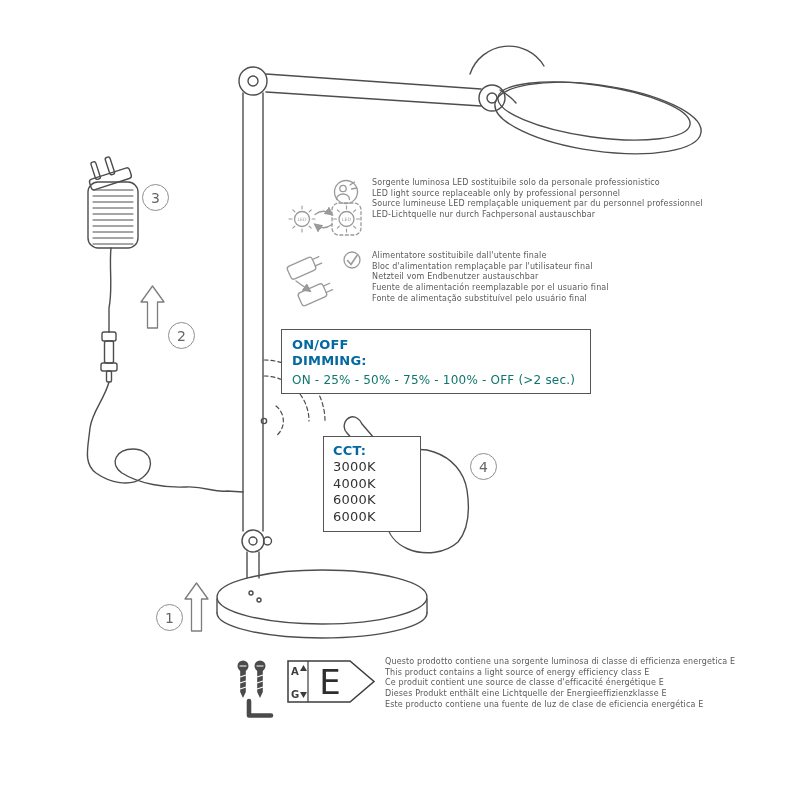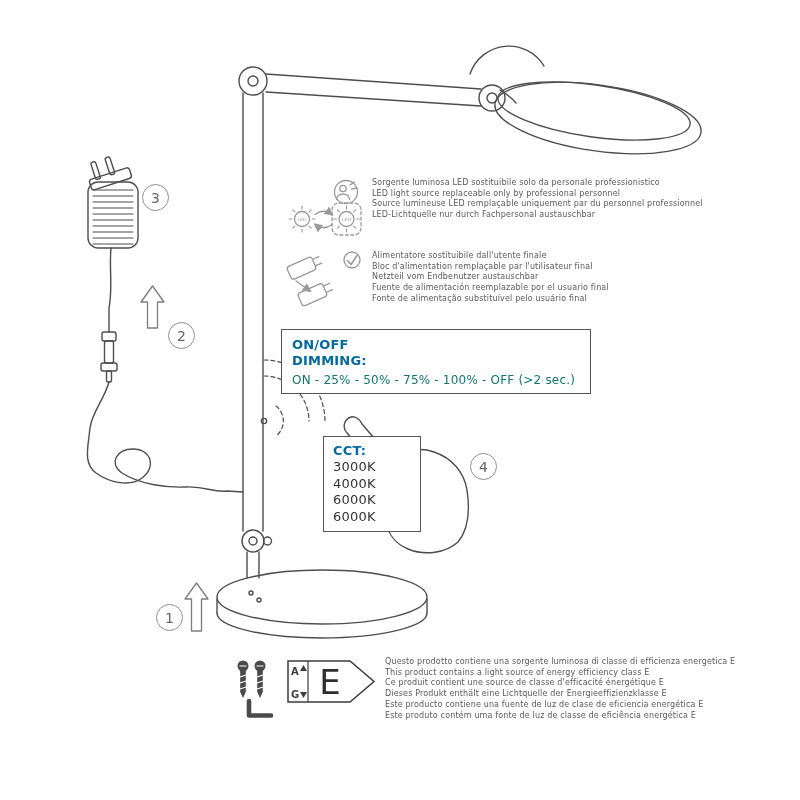--- a/index.html
+++ b/index.html
@@ -213,16 +213,15 @@
     <div class="cctv">6000K</div>
     <div class="cctv">6000K</div>
   </div>
 
   <div class="notice" style="left:385px; top:657px; width:390px;">
     <div>Questo prodotto contiene una sorgente luminosa di classe di efficienza energetica E</div>
     <div>This product contains a light source of energy efficiency class E</div>
     <div>Ce produit contient une source de classe d'efficacité énergétique E</div>
     <div>Dieses Produkt enthält eine Lichtquelle der Energieeffizienzklasse E</div>
     <div>Este producto contiene una fuente de luz de clase de eficiencia energética E</div>
-    <div>Este produto contém uma fonte de luz de classe de eficiência energética E</div>
   </div>
 
 </div>
 
 </body></html>

